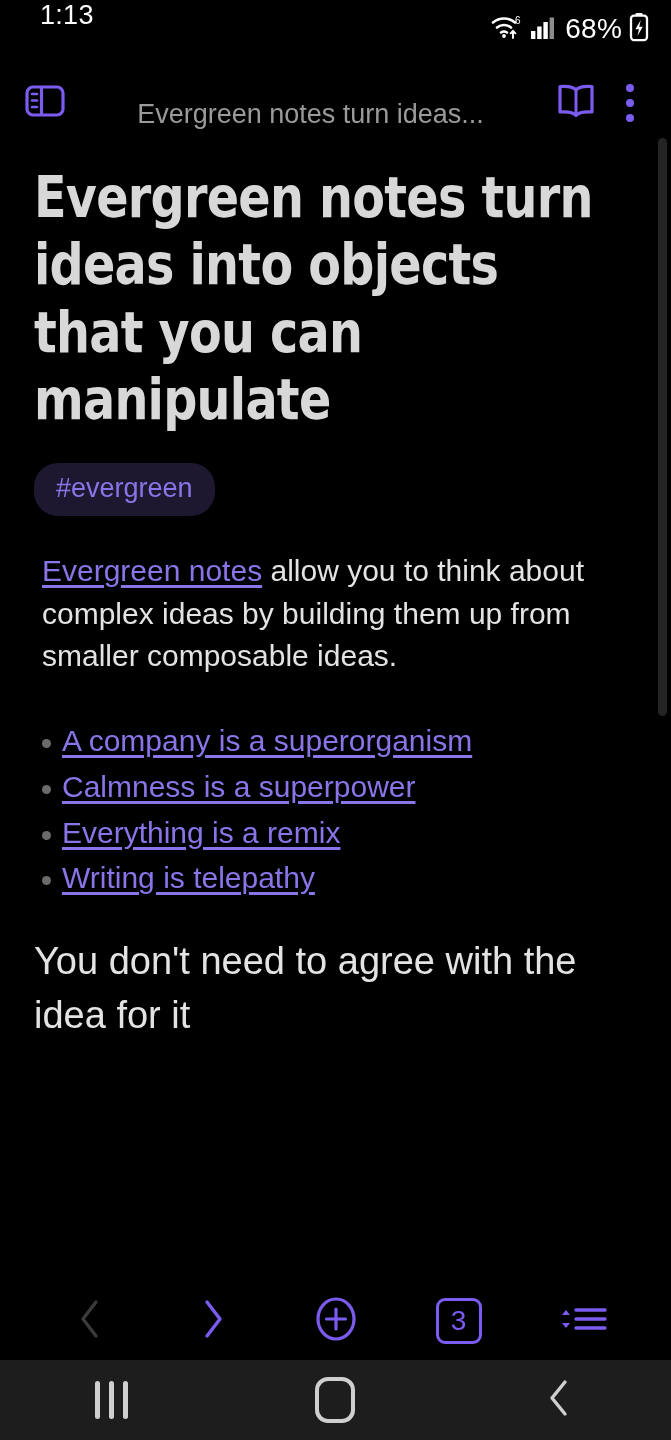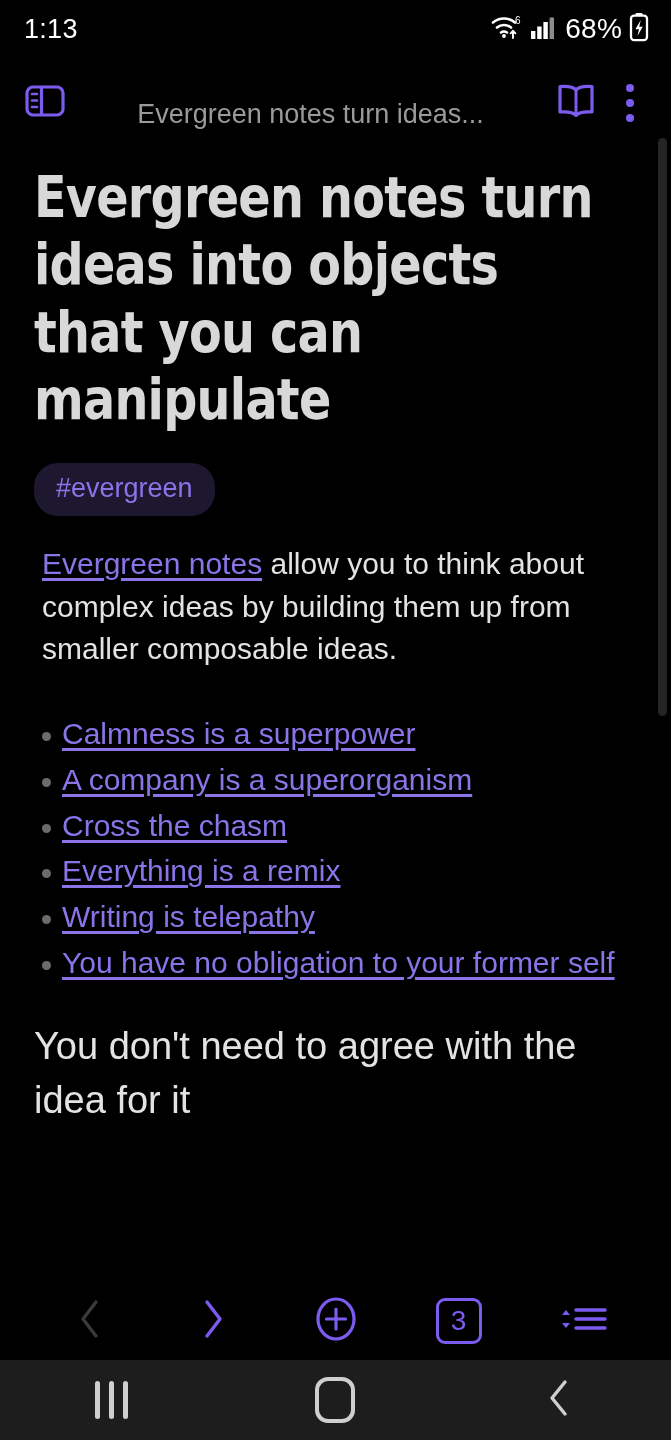--- a/index.html
+++ b/index.html
@@ -12,23 +12,23 @@
   #screen {
     position:relative;
     width:671px; height:1440px;
     background:#000;
     display:flex; flex-direction:column;
   }
 
   
   .statusbar {
     height:58px; flex:0 0 58px;
-    display:flex; align-items:center; justify-content:space-between;
+    display:flex; justify-content:space-between;
     padding:0 22px 0 24px;
-    background:#000; color:#fff;
+    background:#000; color:#fff;margin-left:16px;
   }
   .clock { font-size:27px; letter-spacing:.3px; color:#fff; }
   .status-right { display:flex; align-items:center; gap:7px; }
   .batt-pct { font-size:28px; color:#fff; font-weight:400; letter-spacing:.2px; }
 
   
   .appbar {
     height:72px; flex:0 0 72px;
     display:flex; align-items:flex-end;
     padding:0 14px 0 18px;
@@ -70,21 +70,21 @@
     transform-origin:left top;
     margin-bottom:30px;
   }
   .tag {
     display:inline-block;
     background:#1d1830;
     color:#8a74e8;
     font-size:27px;
     border-radius:24px;
     padding:10px 22px 12px;
-    margin-bottom:27px;
+    margin-bottom:34px;
   }
   .para {
     color:#e3e3e3;
     font-size:30px;
     line-height:1.42;
     margin-bottom:40px;
     margin-left:8px;
   }
   .para.tight { margin-bottom:36px; }
   a.lnk {
@@ -231,26 +231,24 @@
     <h1 class="doc-title">Evergreen notes turn ideas into objects that you can manipulate</h1>
 
     <div>
       <span class="tag">#evergreen</span>
     </div>
 
     <p class="para"><a class="lnk" href="#">Evergreen notes</a><span> allow you to think about complex ideas by building them up from smaller composable ideas.</span></p>
 
 
     <ul class="bullets">
+      <li><a class="lnk" href="#">A company is a superorganism</a></li>
       <li><a class="lnk" href="#">Calmness is a superpower</a></li>
-      <li><a class="lnk" href="#">A company is a superorganism</a></li>
-      <li><a class="lnk" href="#">Cross the chasm</a></li>
       <li><a class="lnk" href="#">Everything is a remix</a></li>
       <li><a class="lnk" href="#">Writing is telepathy</a></li>
-      <li><a class="lnk" href="#">You have no obligation to your former self</a></li>
     </ul>
 
     <p class="clipped">You don't need to agree with the idea for it</p>
   </div>
 
   <div class="browserbar">
     <div class="tb-btn">
       <span>
         <svg width="34" height="46" viewBox="0 0 34 46">
           <path d="M23 6 L10 23 L23 40" fill="none" stroke="#3a3a3a" stroke-width="3.4" stroke-linecap="round" stroke-linejoin="round"></path>

